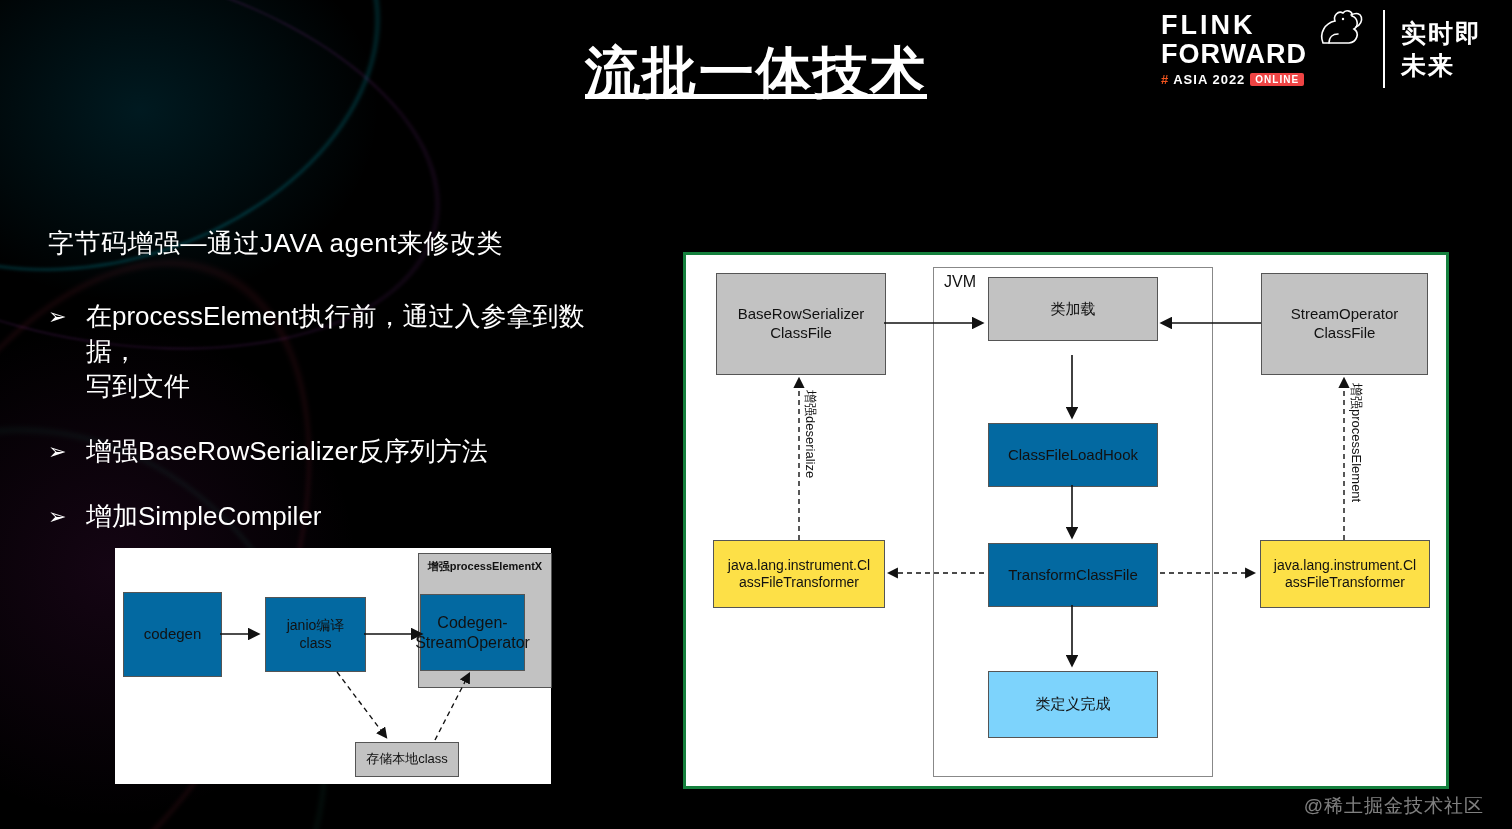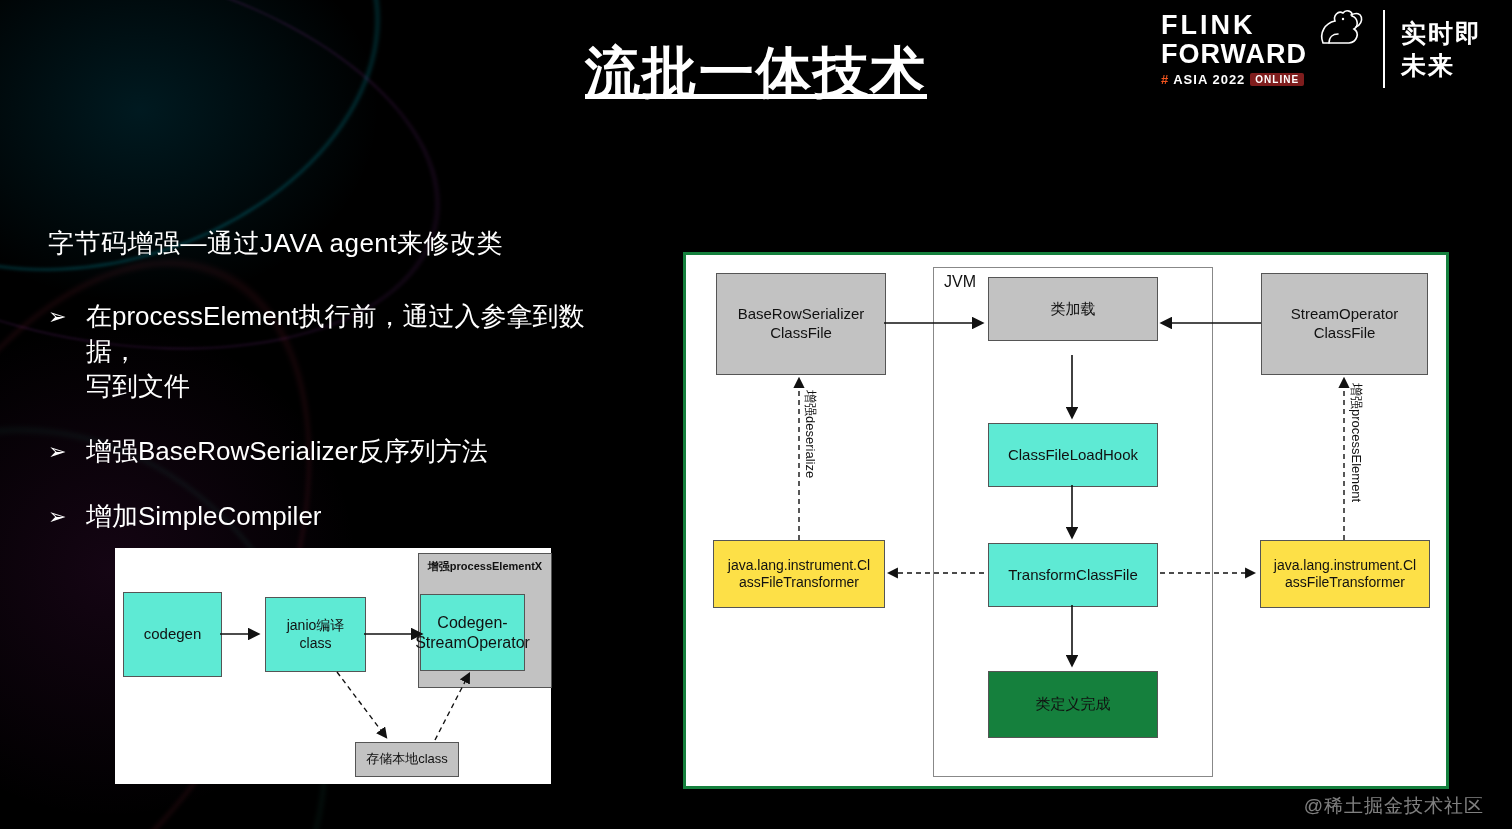--- a/index.html
+++ b/index.html
@@ -22,39 +22,39 @@
   .title{position:absolute;left:0;top:36px;width:100%;text-align:center;font-size:55px;font-weight:bold;letter-spacing:2px;margin:0;text-decoration:underline;}
 
   
   .logo{position:absolute;top:10px;right:30px;display:flex;align-items:center;gap:16px;}
   .logo-main{position:relative;padding-right:60px;}
   .logo-flink{font-size:27px;font-weight:bold;letter-spacing:3px;line-height:1.05;}
   .logo-forward{font-size:27px;font-weight:bold;letter-spacing:1px;line-height:1.05;}
   .logo-sub{display:flex;align-items:center;gap:5px;margin-top:4px;font-size:13px;font-weight:bold;}
   .logo-hash{color:#f0541e;}
   .logo-asia{color:#fff;letter-spacing:1px;}
-  .logo-online{background:#7f1d1d;color:#fff;font-size:10px;padding:1px 5px;border-radius:2px;letter-spacing:1px;}
+  .logo-online{background:#ef4444;color:#fff;font-size:10px;padding:1px 5px;border-radius:2px;letter-spacing:1px;}
   .squirrel{position:absolute;right:0;top:-6px;}
   .logo-divider{width:2px;height:78px;background:#fff;}
   .logo-tagline{font-size:25px;font-weight:bold;line-height:1.3;letter-spacing:2px;}
 
   
   .content{position:absolute;left:48px;top:226px;width:640px;}
   .heading{font-size:26px;margin:0 0 38px 0;letter-spacing:.5px;font-weight:normal;}
   .bullet{display:flex;margin-bottom:30px;font-size:26px;line-height:1.35;}
   .bullet .marker{width:38px;flex:0 0 38px;font-size:22px;padding-top:3px;}
   .bullet .btext{white-space:pre-line;}
 
   
   .panel{position:absolute;background:#fff;}
   .box{position:absolute;display:flex;align-items:center;justify-content:center;text-align:center;border:1px solid #555;color:#111;white-space:pre-line;line-height:1.25;}
   .gray{background:#c2c2c2;}
-  .cyan{background:#5eead4;}
+  .cyan{background:#0369a1;}
   .yellow{background:#fde047;}
-  .green{background:#15803d;text-align:center;}
+  .green{background:#7dd3fc;text-align:center;}
   svg.overlay{position:absolute;left:0;top:0;pointer-events:none;}
 
   
   .codegen-diagram{left:115px;top:548px;width:436px;height:236px;}
   .cd-codegen{left:8px;top:44px;width:97px;height:83px;font-size:15px;}
   .cd-janio{left:150px;top:49px;width:99px;height:73px;font-size:14px;}
   .cd-wrapper{position:absolute;left:303px;top:5px;width:132px;height:133px;background:#c2c2c2;border:1px solid #555;}
   .cd-wrapper-label{position:absolute;left:0;top:5px;width:100%;text-align:center;font-size:11px;font-weight:bold;color:#111;}
   .cd-inner{left:1px;top:40px;width:103px;height:75px;font-size:16px;}
   .cd-store{left:240px;top:194px;width:102px;height:33px;font-size:13px;}

